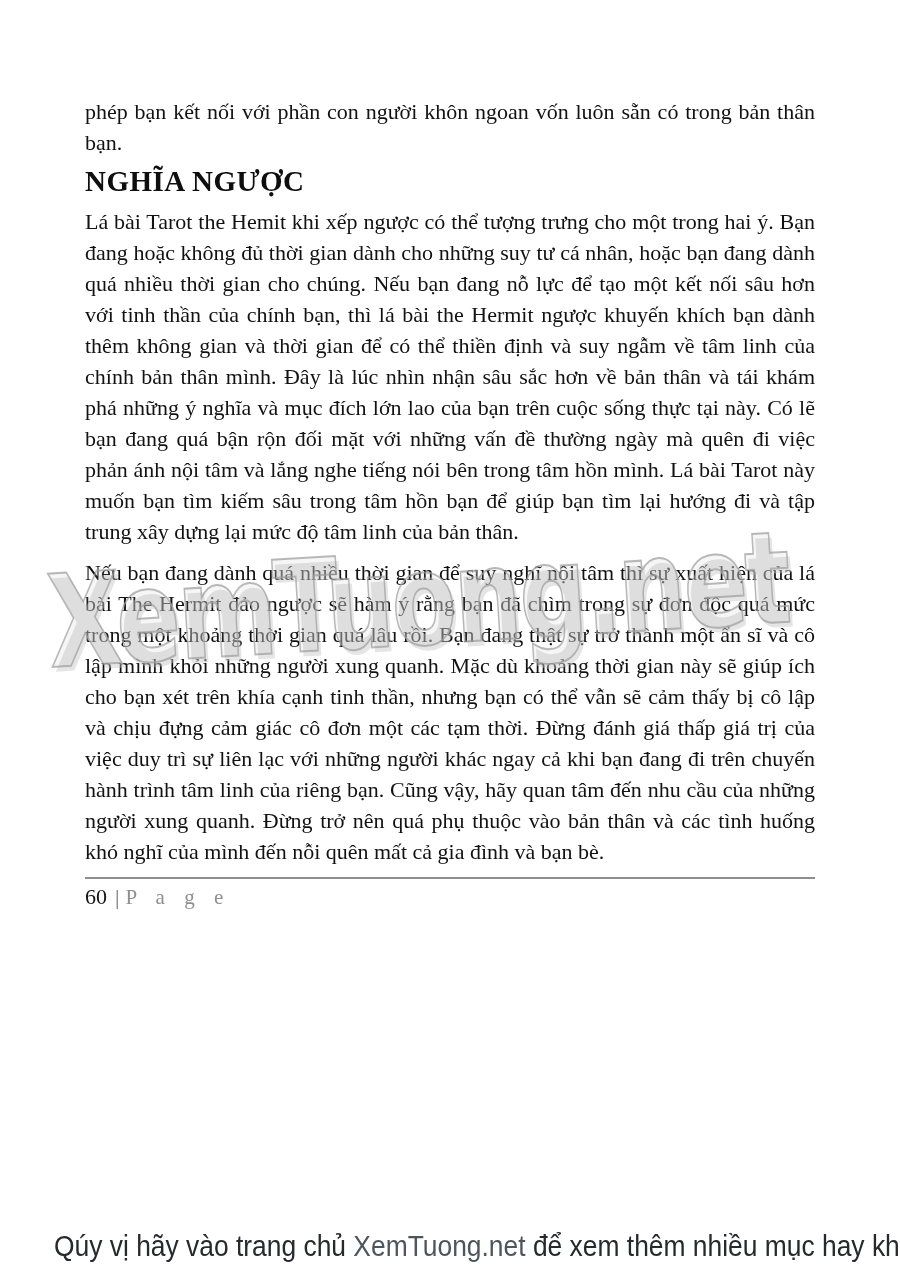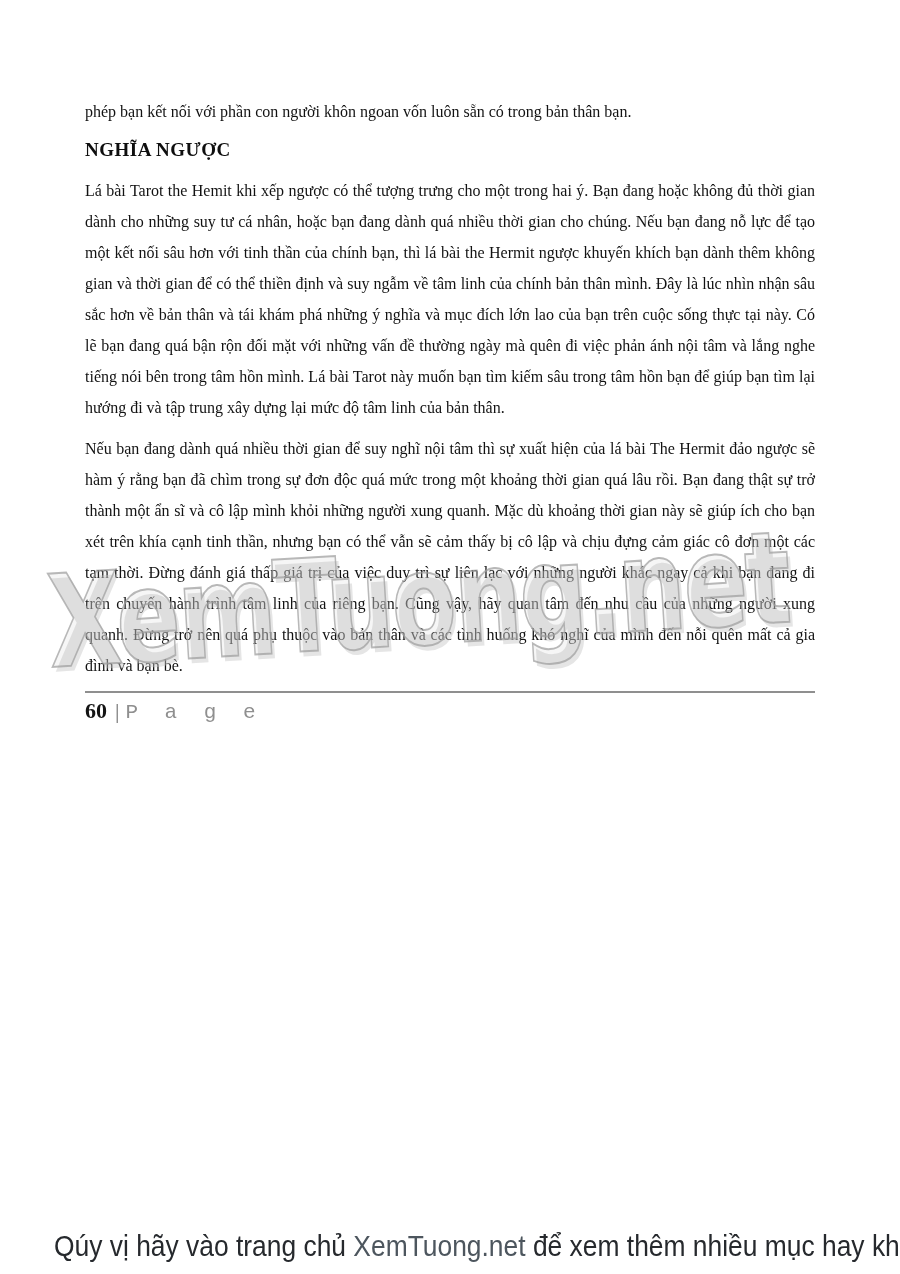--- a/index.html
+++ b/index.html
@@ -16,29 +16,29 @@
     font-family: "Liberation Serif", serif;
   }
   .content {
     position: absolute;
     left: 85px;
     top: 96px;
     width: 730px;
     z-index: 2;
   }
   .para {
-    font-size: 16px;
+    font-size: 22px;
     line-height: 31px;
     color: #121212;
     text-align: justify;
     text-justify: inter-word;
     margin: 0 0 10px 0;
   }
   .heading {
-    font-size: 19px;
+    font-size: 29px;
     line-height: 26px;
     font-weight: bold;
     color: #0e0e0e;
     letter-spacing: 0.5px;
     margin: 8px 0 12px 0;
     font-family: "Liberation Serif", serif;
   }
   .watermark {
     position: absolute;
     left: 48px;
@@ -64,33 +64,32 @@
     margin: 2px 0 4px 0;
     width: 730px;
   }
   .page-footer {
     font-size: 22px;
     line-height: 28px;
     color: #1a1a1a;
     white-space: nowrap;
   }
   .page-number {
-    font-weight: bold;
+    font-weight: normal;
     color: #141414;
     text-align: right;
   }
   .footer-sep {
     color: #6f6f6f;
     padding: 0 6px 0 8px;
   }
   .page-label {
     color: #8f8f8f;
     letter-spacing: 7px;
     font-size: 21px;
-    font-family: Liberation Mono, monospace;
   }
   .banner {
     position: absolute;
     left: 0;
     top: 1226px;
     width: 900px;
     text-align: center;
     z-index: 2;
     font-family: "Liberation Sans", sans-serif;
     font-size: 30px;

